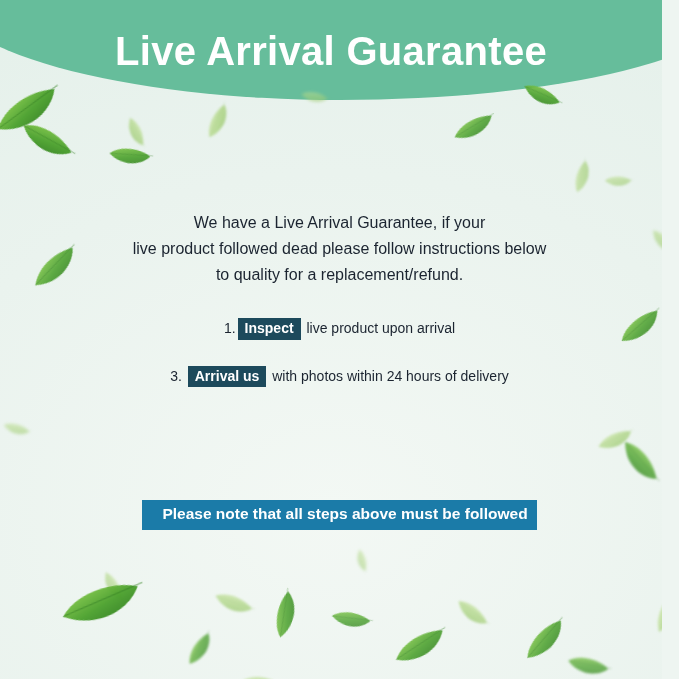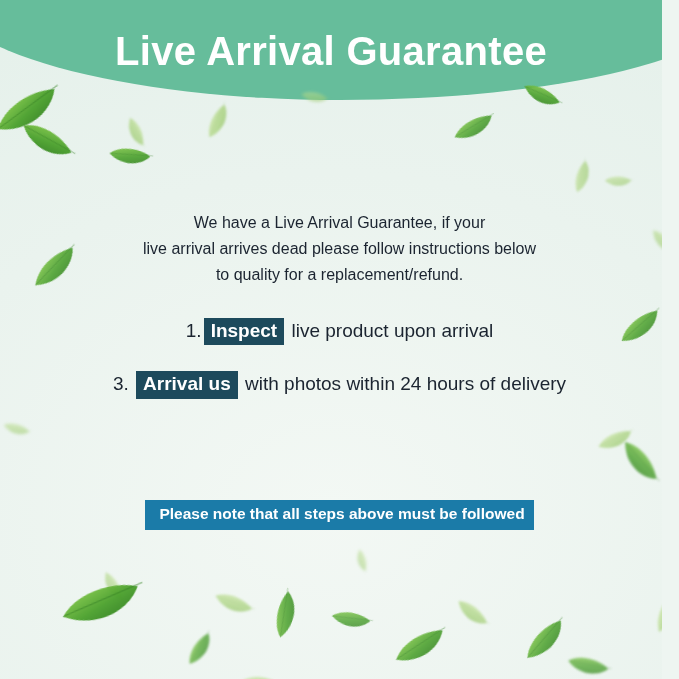--- a/index.html
+++ b/index.html
@@ -62,21 +62,21 @@
     font-size:16px;
     line-height:1.62;
   }
   .steps {
     position:absolute;
     left:30px; top:318px; width:619px;
   }
   .step {
     text-align:center;
     color:#1b2430;
-    font-size:19px;
+    font-size:14px;
     line-height:1.2;
     margin-bottom:26px;
     white-space:nowrap;
   }
   .hl {
     display:inline-block;
     background:#1d4a5c;
     color:#ffffff;
     font-weight:bold;
     padding:2px 7px 3px 7px;
@@ -88,21 +88,21 @@
     position:absolute;
     left:0; right:0; top:500px;
     text-align:center;
   }
   .note-line {
     display:inline-block;
     background:#1b7ba8;
     color:#ffffff;
     font-size:15.5px;
     font-weight:bold;
-    padding:5px 9px 6px 14px;
+    padding:5px 9px 6px 20px;
     line-height:1.2;
     white-space:nowrap;
   }
   .note-gap { height:6px; }
 </style>
 </head>
 <body>
 
 <div id="stage">
 
@@ -487,21 +487,21 @@
         </svg>
       </div>
     </div>
 
   <div class="header-title">Live Arrival Guarantee</div>
 
   <div class="content">
 
     <div class="intro">
       <div>We have a Live Arrival Guarantee, if your</div>
-      <div>live arrival arrives dead please follow instructions below</div>
+      <div>live product followed dead please follow instructions below</div>
       <div>to quality for a replacement/refund.</div>
     </div>
 
     <div class="steps">
 
       <div class="step">
         <span>1.</span><span></span><span class="hl">Inspect</span><span> live product upon arrival</span>
       </div>
 
 

